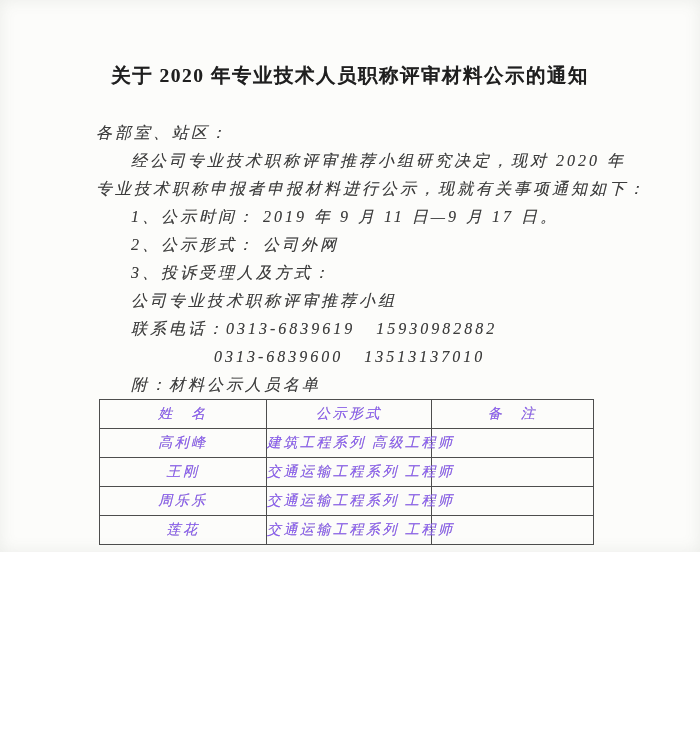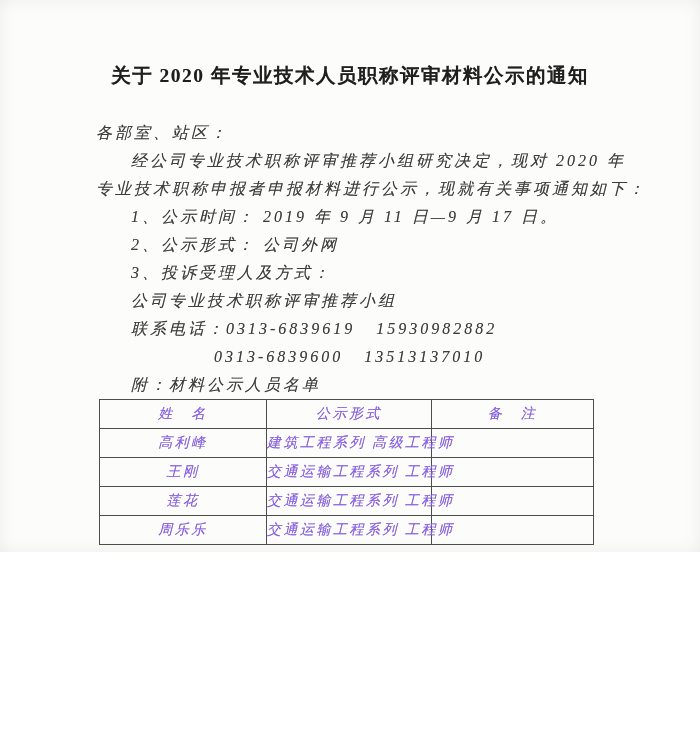--- a/index.html
+++ b/index.html
@@ -124,26 +124,26 @@
           <td>高利峰</td>
           <td>建筑工程系列 高级工程师</td>
           <td></td>
         </tr>
         <tr>
           <td>王刚</td>
           <td>交通运输工程系列 工程师</td>
           <td></td>
         </tr>
         <tr>
-          <td>莲花</td>
+          <td>周乐乐</td>
           <td>交通运输工程系列 工程师</td>
           <td></td>
         </tr>
         <tr>
-          <td>周乐乐</td>
+          <td>莲花</td>
           <td>交通运输工程系列 工程师</td>
           <td></td>
         </tr>
       </tbody>
     </table>
   </div>
 
   <div class="signature">
     <div class="line">专业技术职称评审推荐小组</div>
     <div class="line">（投诉受理人及方式）</div>

